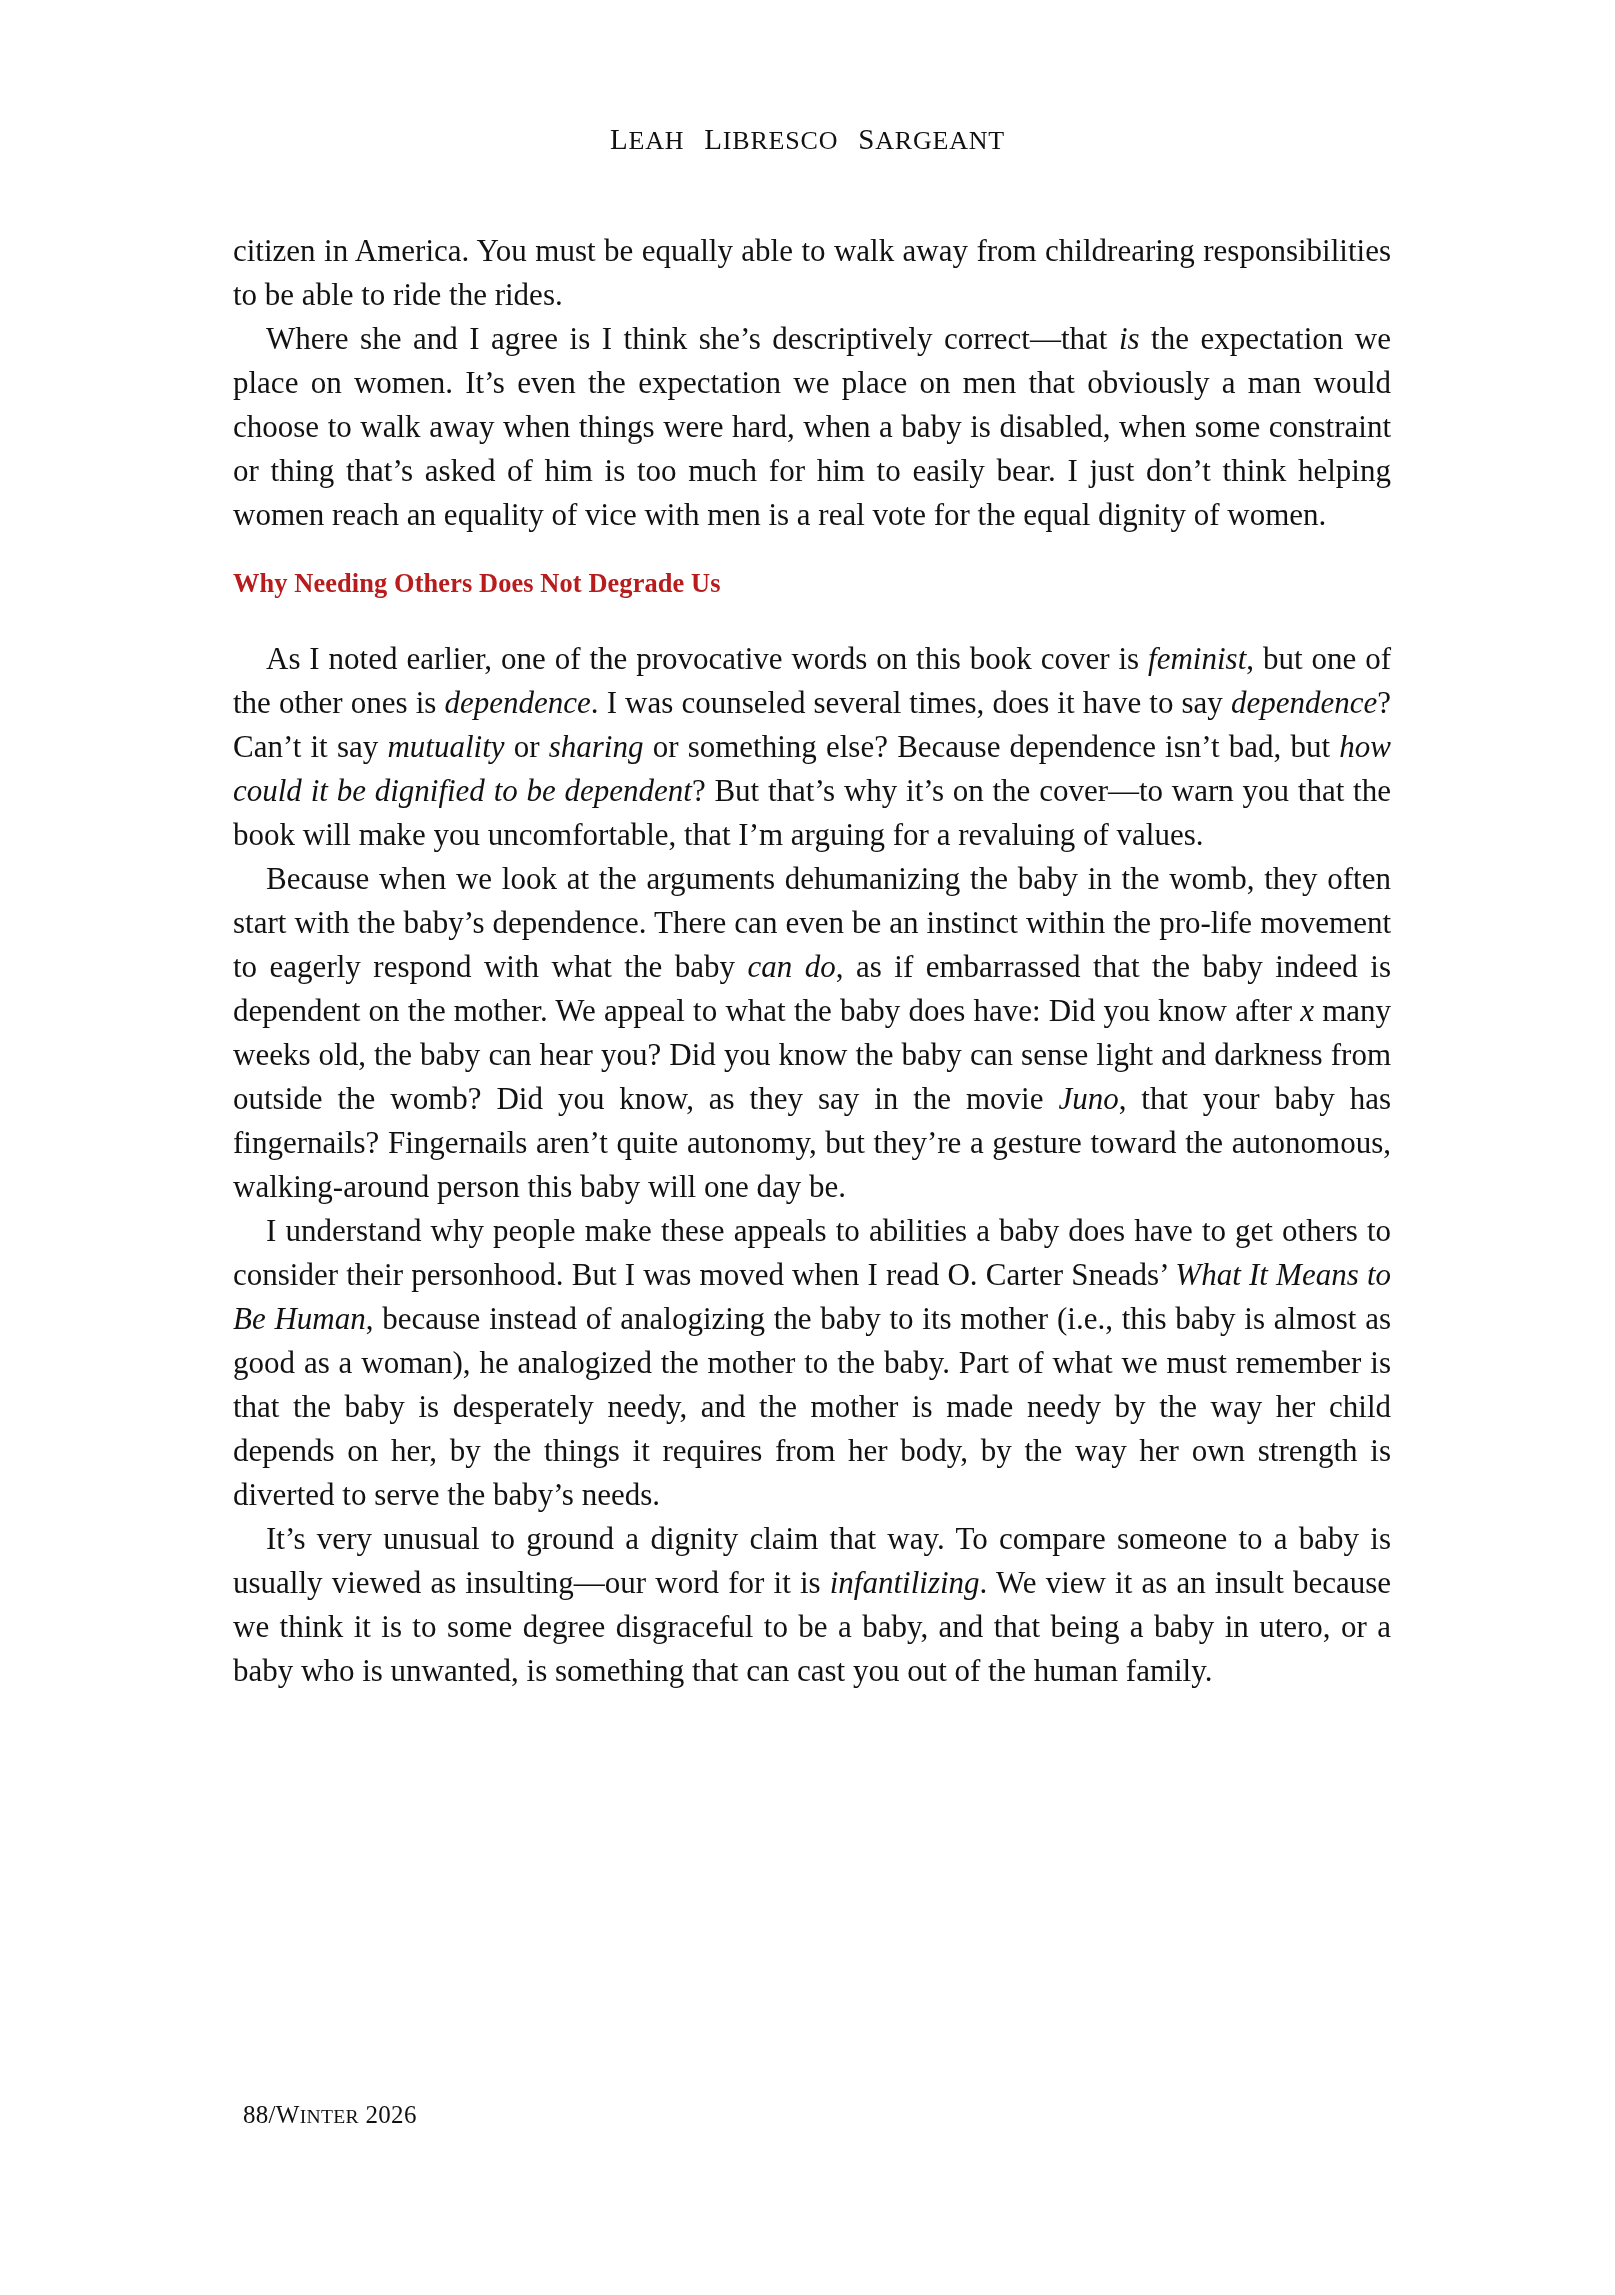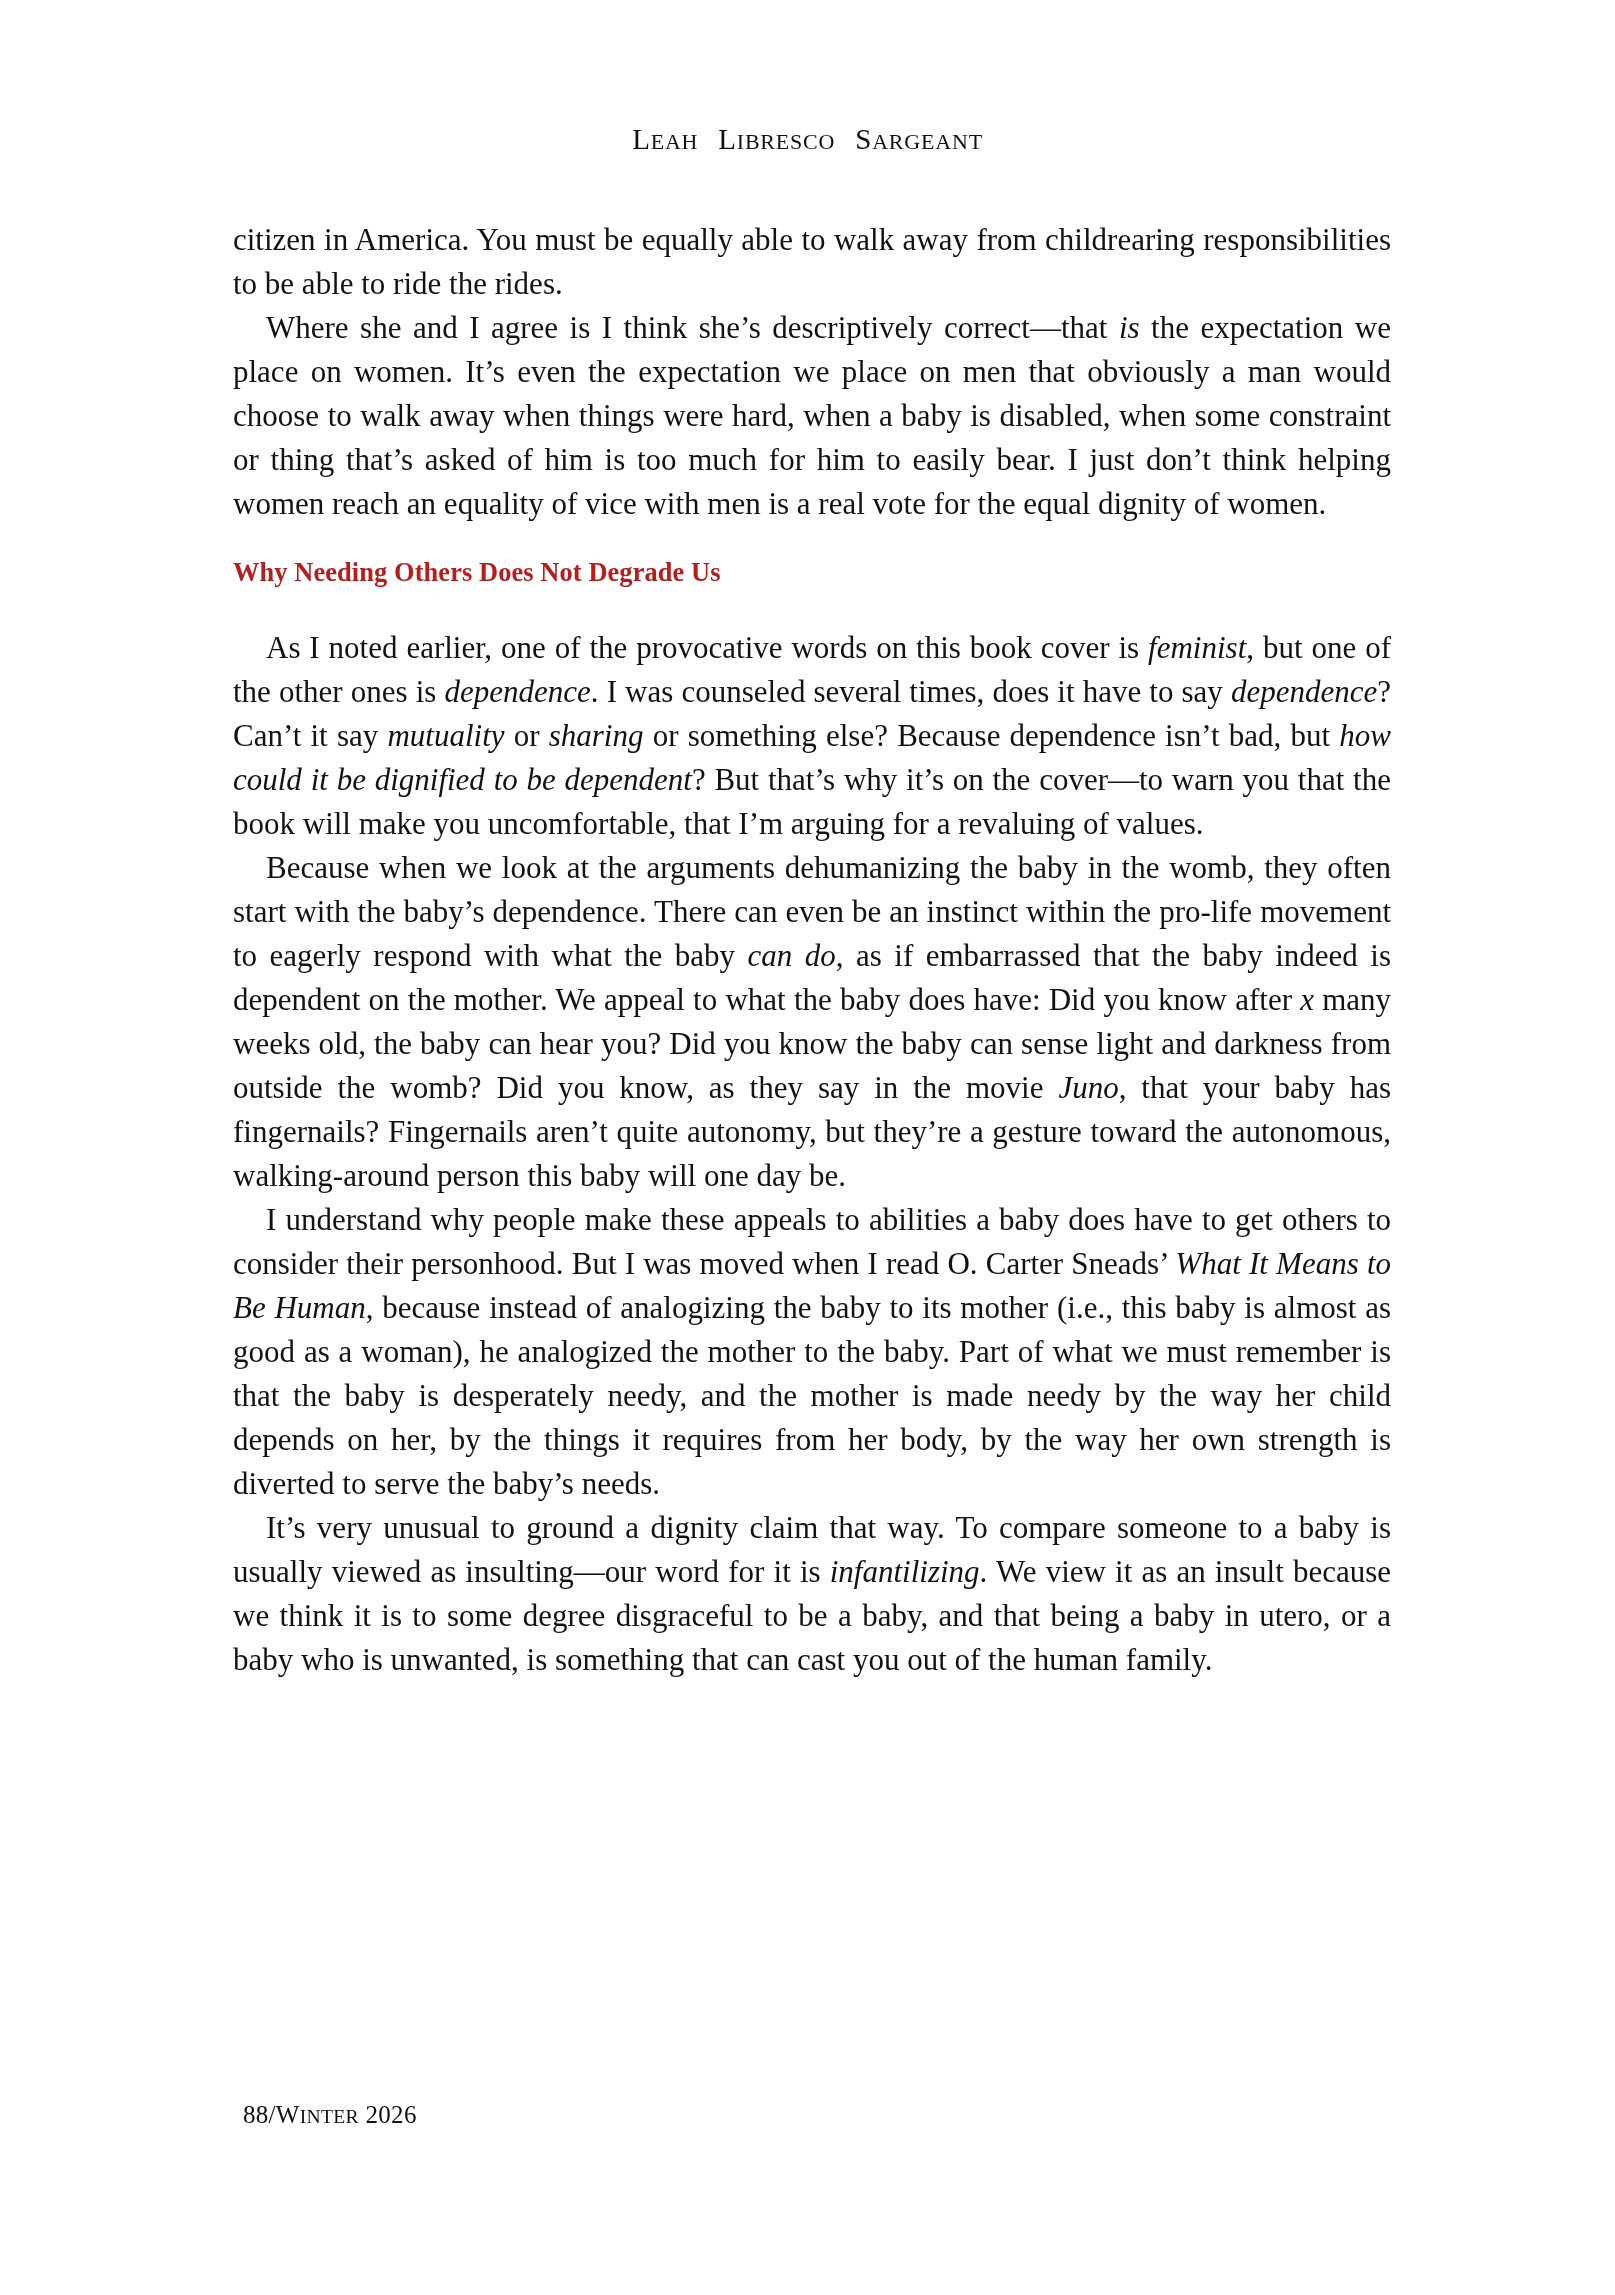--- a/index.html
+++ b/index.html
@@ -23,26 +23,26 @@
     text-align: center;
     font-family: "Liberation Serif", "DejaVu Serif", serif;
     font-size: 23.4px;
     letter-spacing: 0.8px;
     color: #111111;
   }
   .running-head .sc-first {
     font-size: 29px;
   }
   .running-head .sc-rest {
-    font-size: 22px;
+    font-size: 26px;
   }
   .text-column {
     position: absolute;
     left: 233px;
-    top: 218px;
+    top: 229px;
     width: 1158px;
   }
   p.body-par {
     margin: 0;
     font-family: "Liberation Serif", "DejaVu Serif", serif;
     font-size: 31px;
     line-height: 44px;
     color: #121212;
     text-align: justify;
     text-justify: inter-word;

